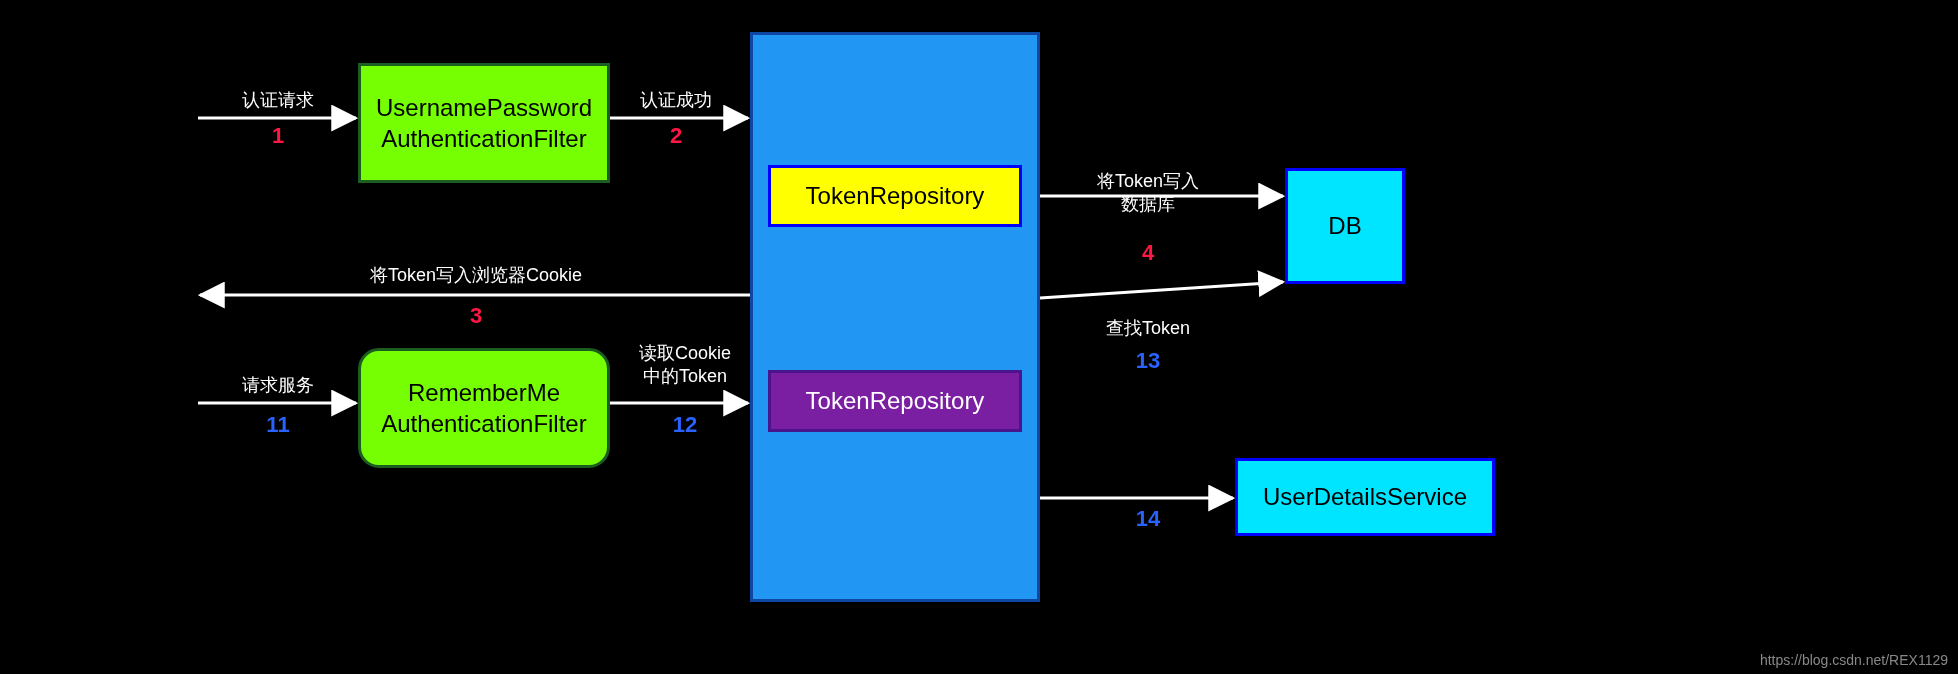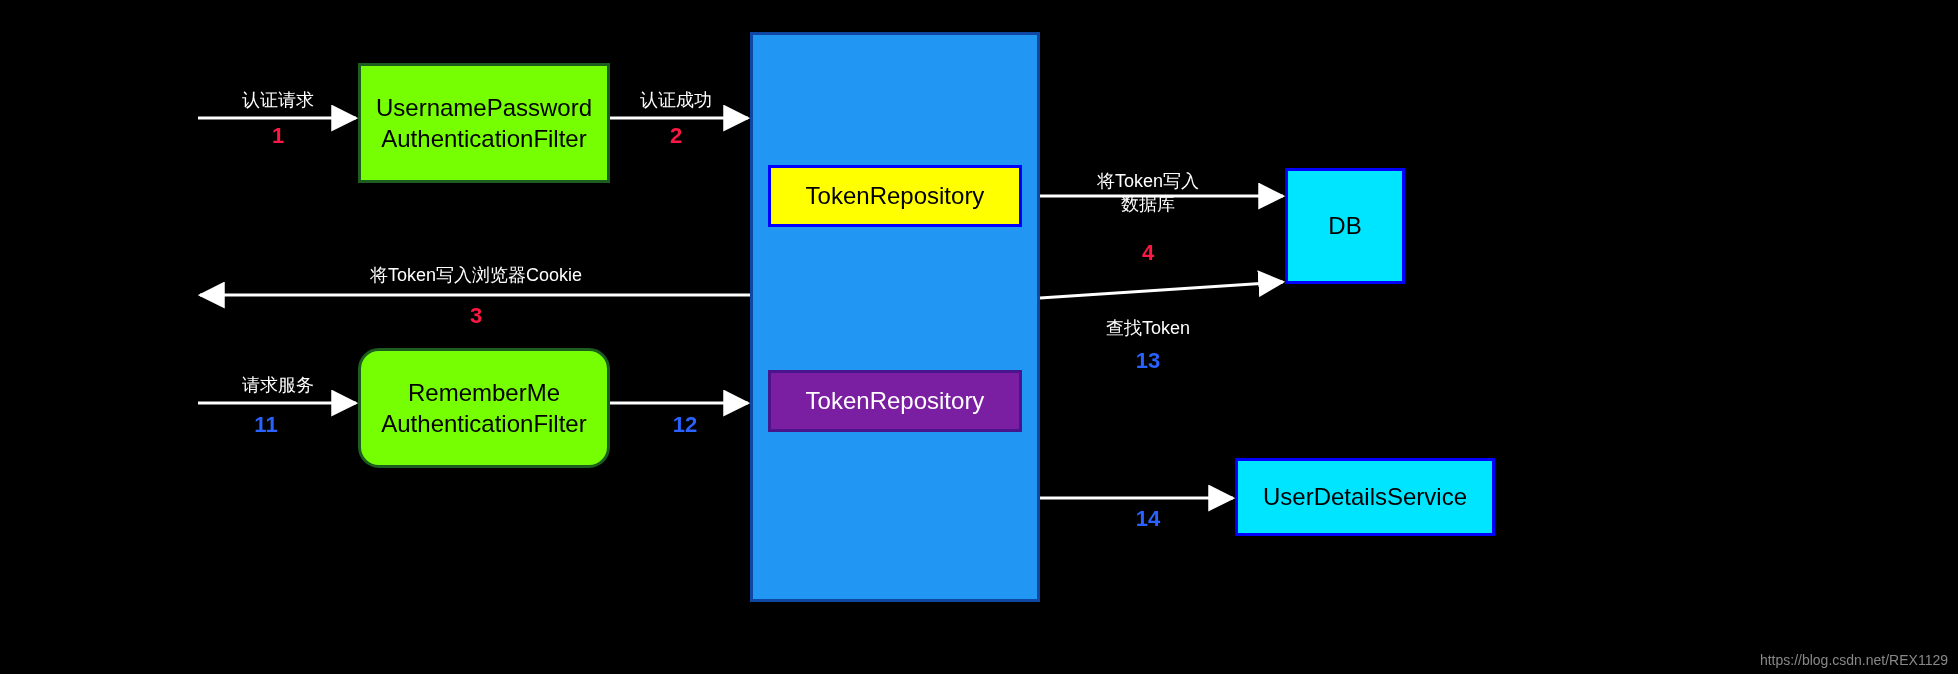--- a/index.html
+++ b/index.html
@@ -107,22 +107,24 @@
   <div class="step-red" style="left:676px; top:123px;">2</div>
 
   <div class="arrow-label" style="left:476px; top:263px;">将Token写入浏览器Cookie</div>
   <div class="step-red" style="left:476px; top:303px;">3</div>
 
   <div class="arrow-label multiline" style="left:1148px; top:170px; width:200px; white-space:pre-line;">将Token写入
 数据库</div>
   <div class="step-red" style="left:1148px; top:240px;">4</div>
 
   <div class="arrow-label" style="left:278px; top:373px;">请求服务</div>
-  <div class="step-blue" style="left:266px; top:412px;">11</div>
+  <div class="step-blue" style="left:278px; top:412px;">11</div>
 
+  <div class="arrow-label multiline" style="left:685px; top:342px; width:160px; white-space:pre-line;">读取Cookie
+中的Token</div>
   <div class="step-blue" style="left:685px; top:412px;">12</div>
 
   <div class="arrow-label" style="left:1148px; top:316px;">查找Token</div>
   <div class="step-blue" style="left:1148px; top:348px;">13</div>
 
   <div class="step-blue" style="left:1148px; top:506px;">14</div>
 
   <div class="watermark">https://blog.csdn.net/REX1129</div>
 </div>
 

